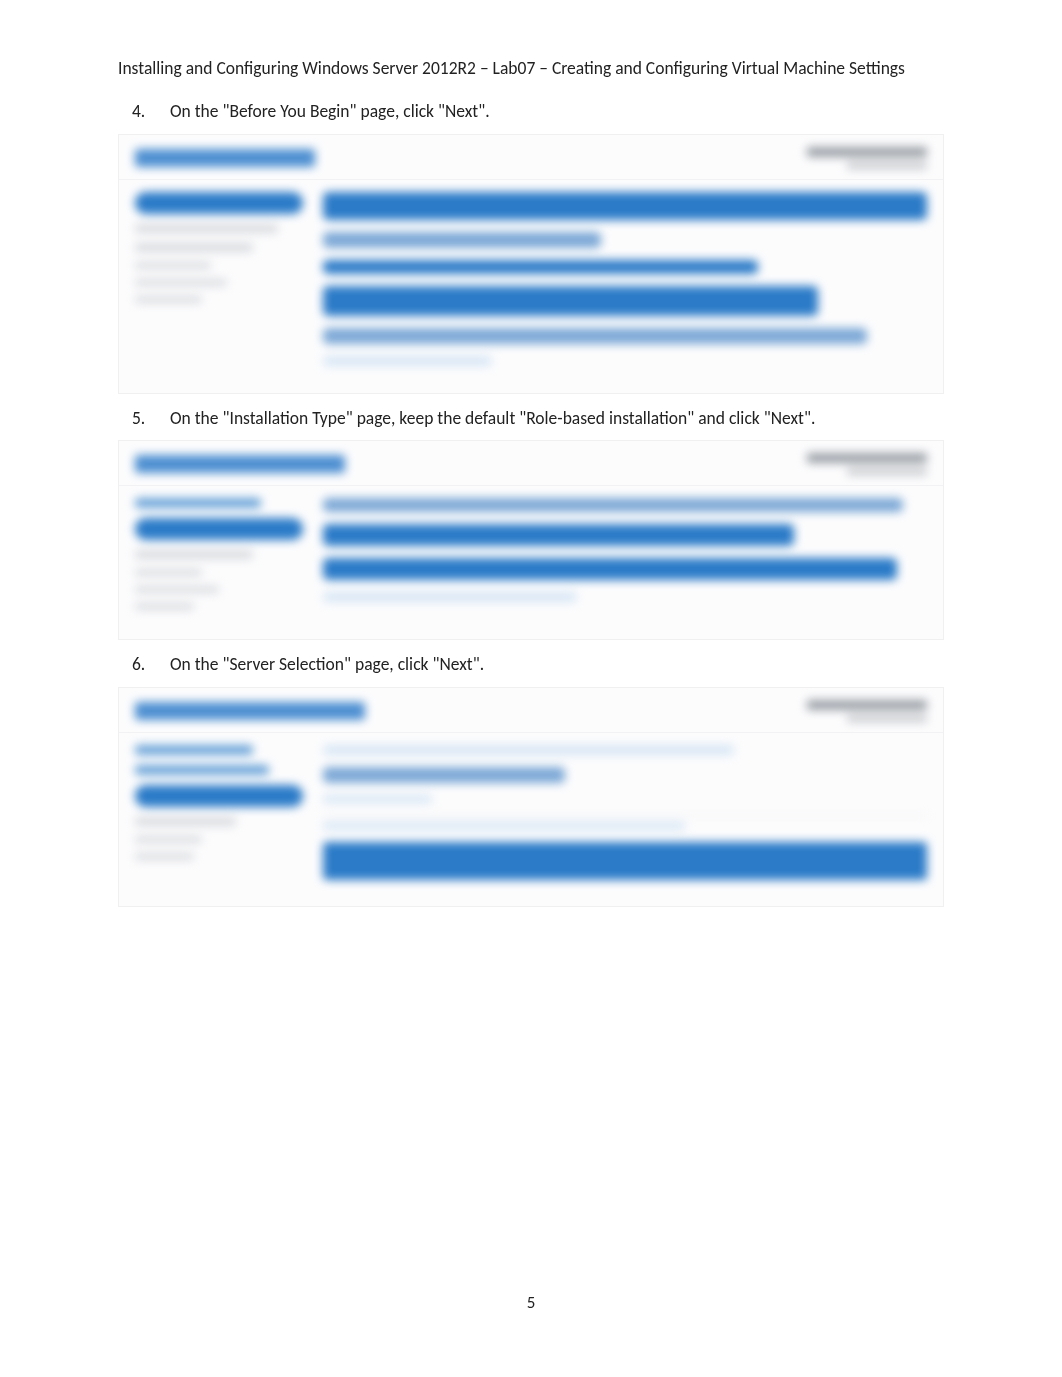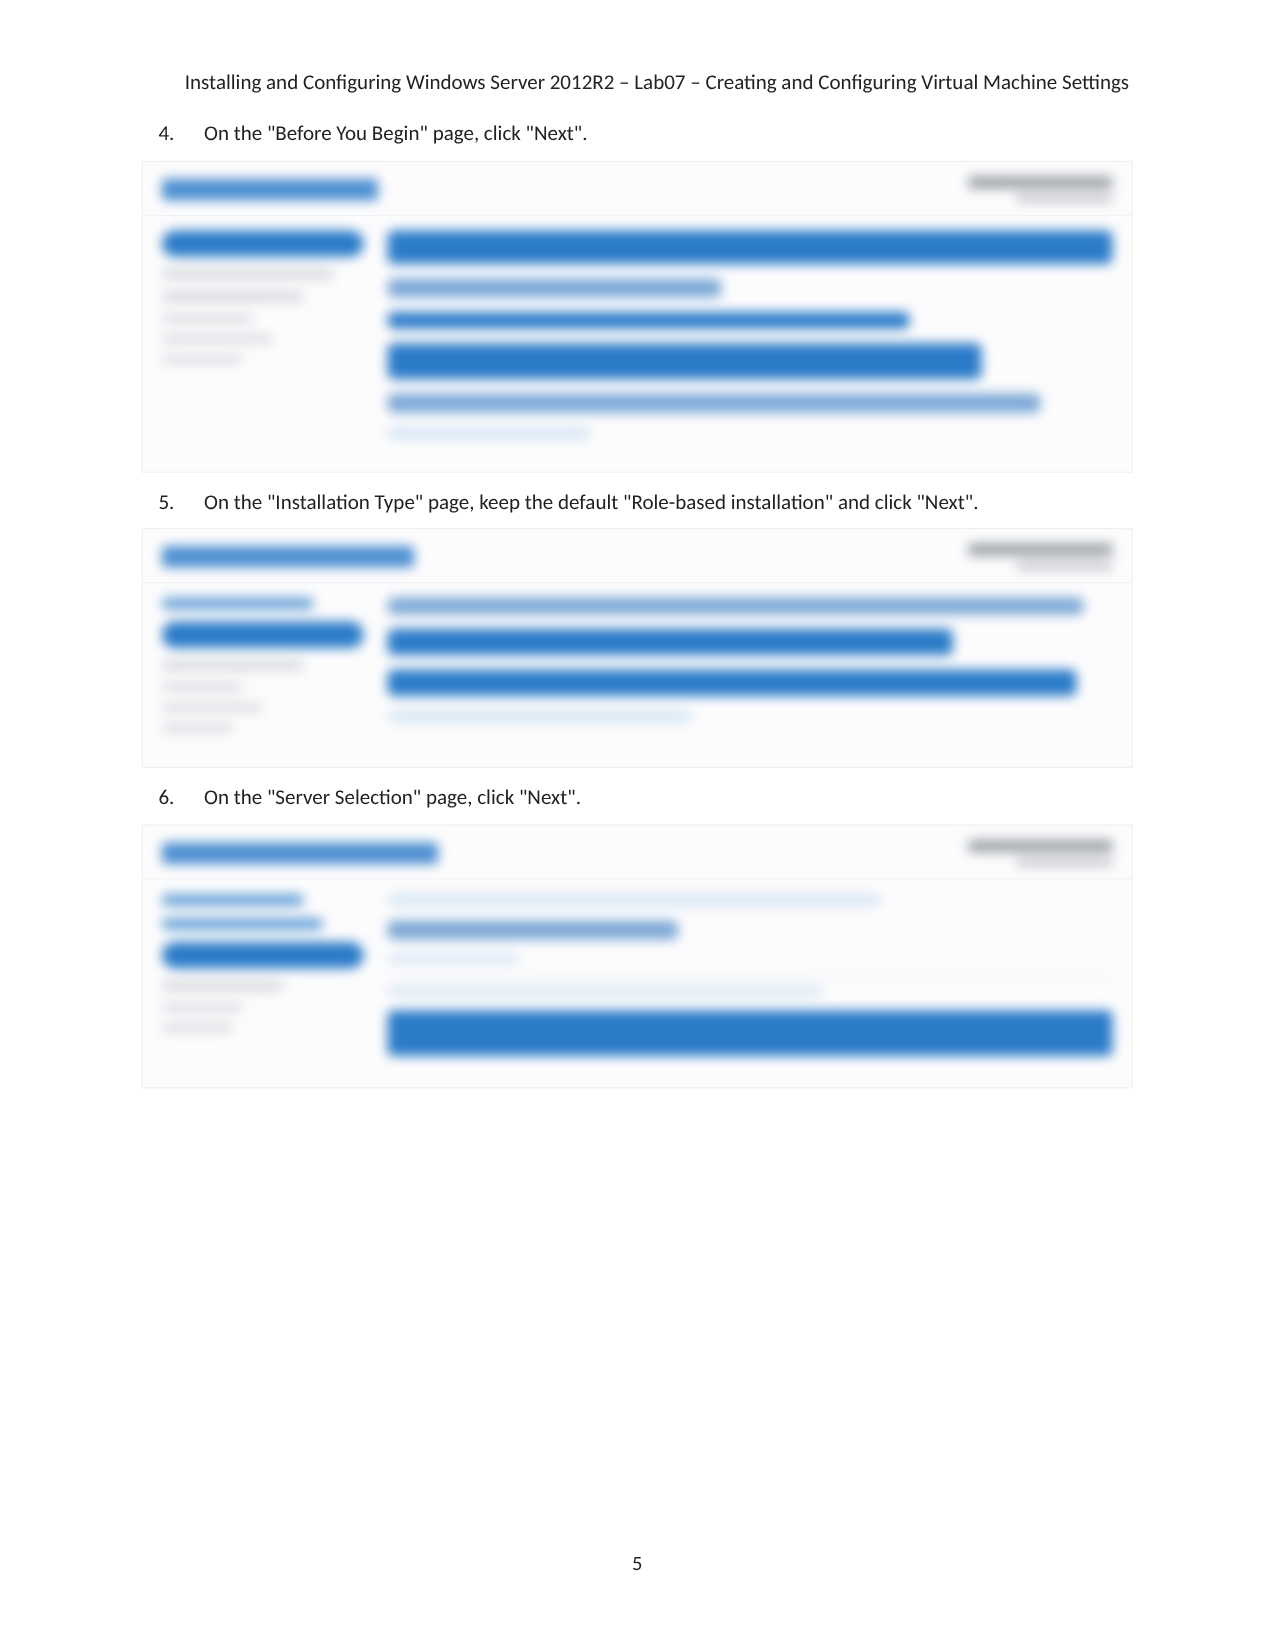--- a/index.html
+++ b/index.html
@@ -9,21 +9,20 @@
       background: #ffffff;
       font-family: Calibri, "Segoe UI", Arial, sans-serif;
       color: #222;
       padding: 56px 118px 40px 118px;
       position: relative;
     }
     .header {
       font-size: 17.5px;
       line-height: 1.45;
       margin-bottom: 18px;
-      margin-left: 36px;
     }
     .step {
       font-size: 17.5px;
       line-height: 1.4;
       padding-left: 52px;
       position: relative;
       margin-bottom: 10px;
     }
     .step .num {
       position: absolute;

